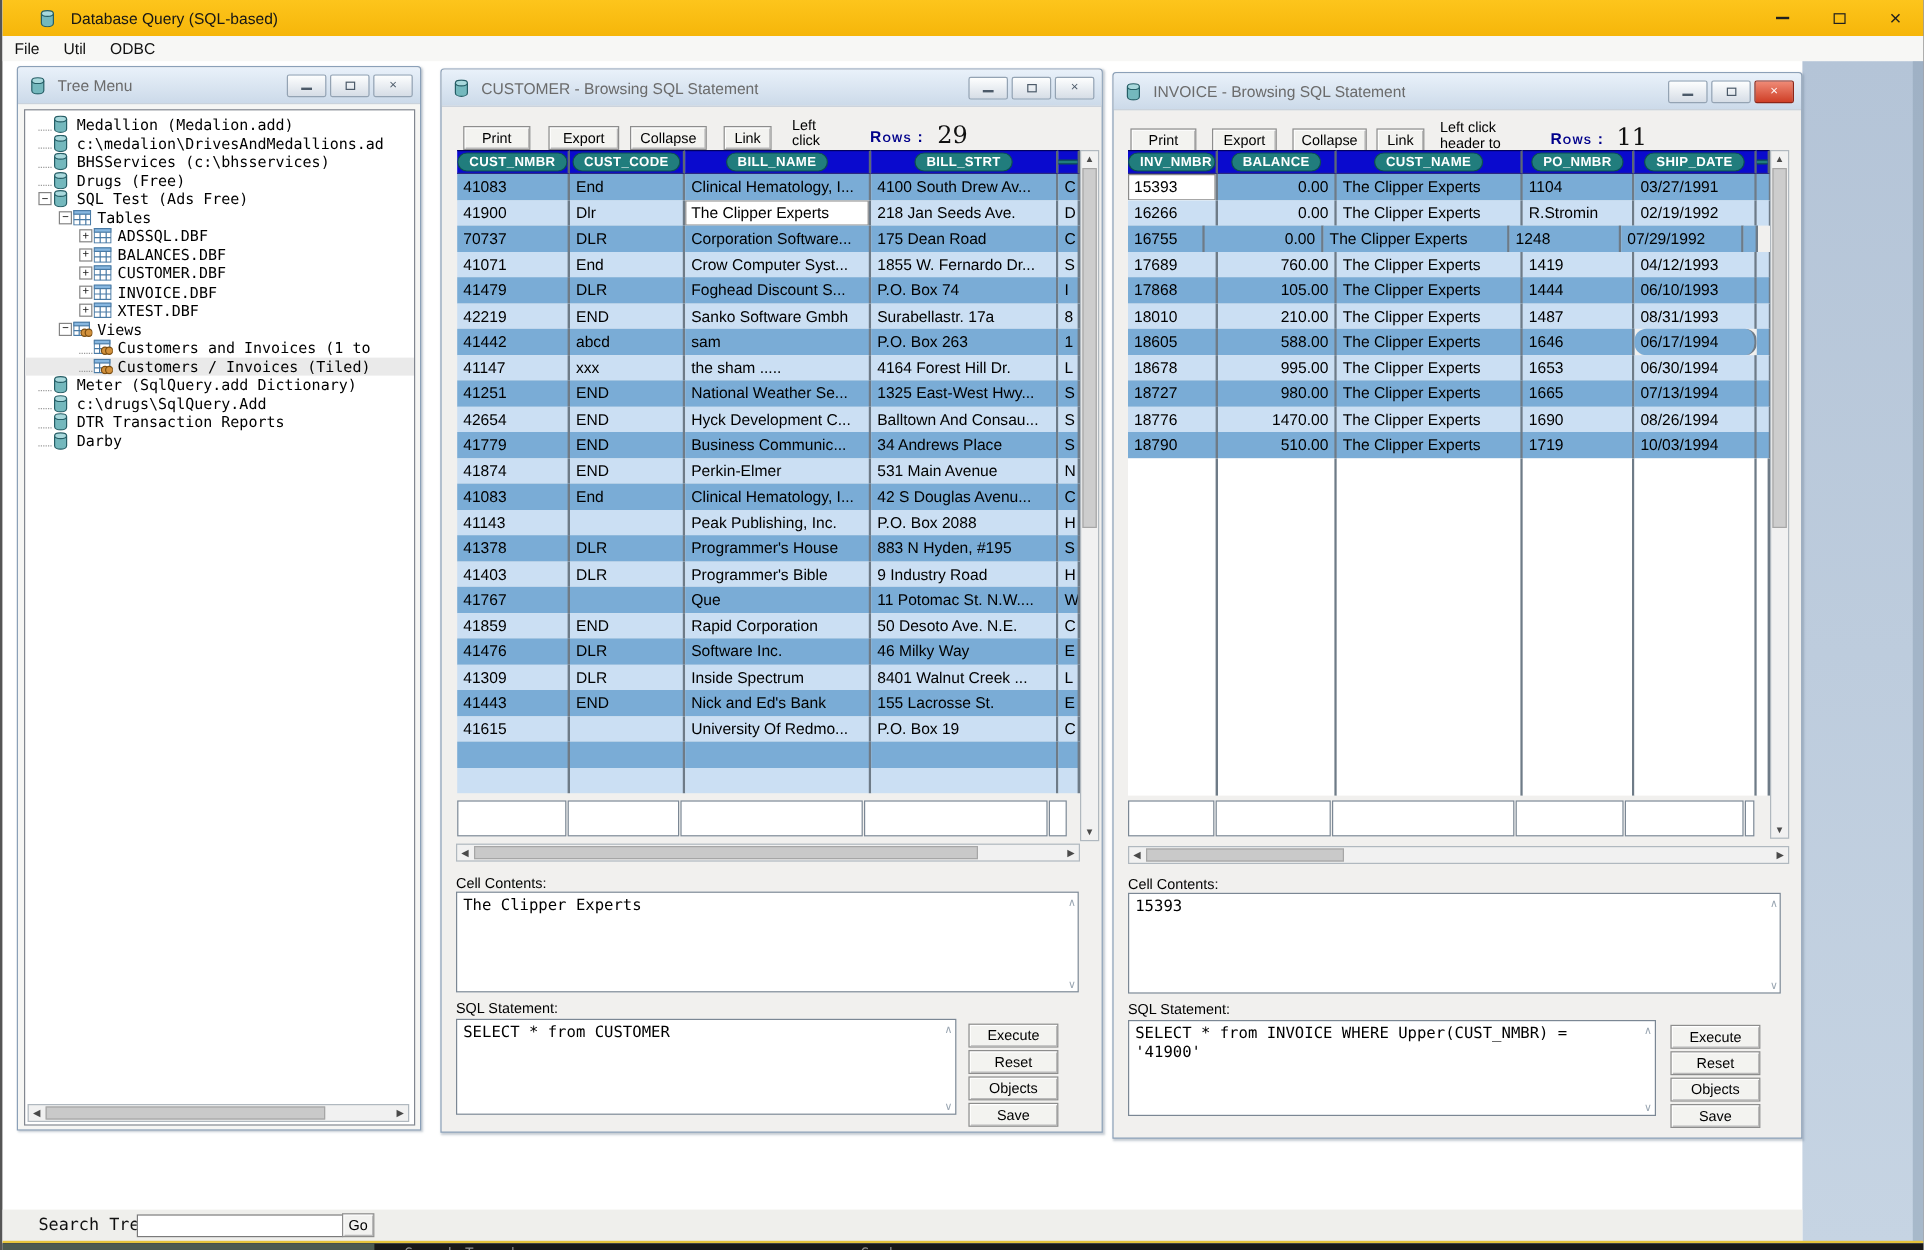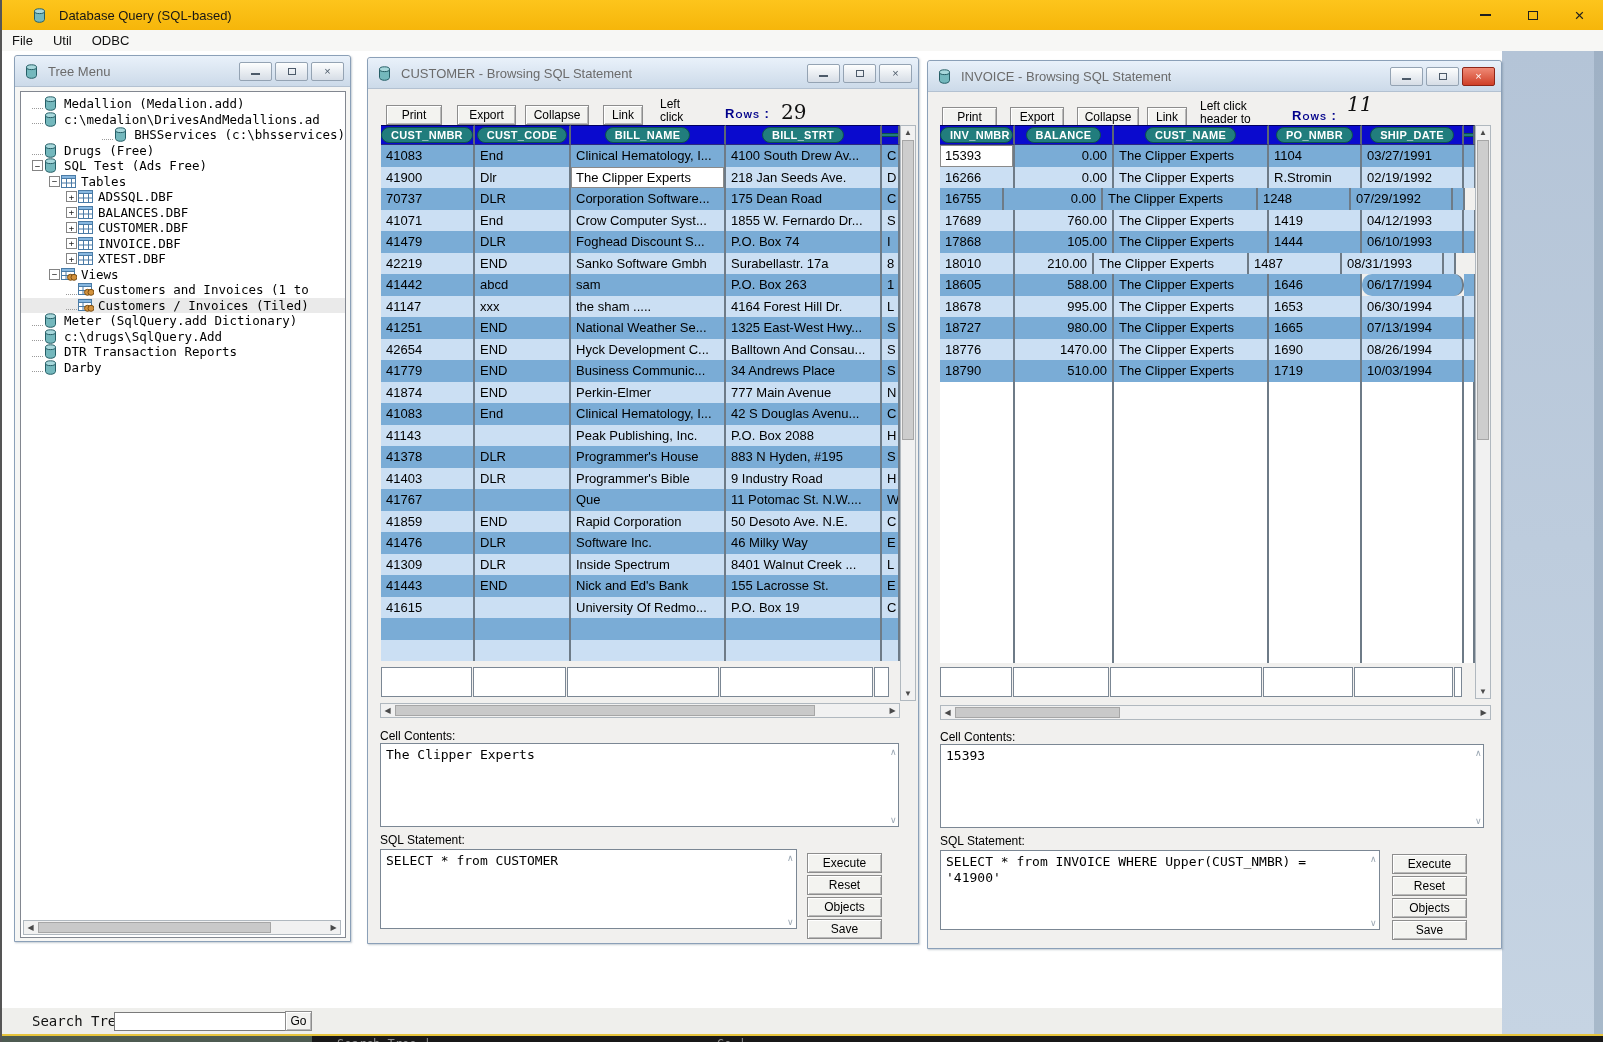--- a/index.html
+++ b/index.html
@@ -173,21 +173,21 @@
                 <span class="stub"></span>
               </span>
               <span class="ticon16">
                 <svg width="13" height="15" viewBox="0 0 13 15">
                   <path d="M1.5 3.2 V11.4 C1.5 13 3.7 14.3 6.5 14.3 C9.3 14.3 11.5 13 11.5 11.4 V3.2" fill="#74b8bd" stroke="#265e66"></path>
                   <ellipse cx="6.5" cy="3.2" rx="5" ry="2.4" fill="#a8d8dc" stroke="#265e66"></ellipse>
                 </svg>
               </span>
               <span class="tlabel">c:\medalion\DrivesAndMedallions.ad</span>
             </div>
-            <div class="tree-row" style="padding-left: 10px; justify-content: flex-end;">
+            <div class="tree-row" style="padding-left: 10px;">
               <span class="tslot">
                 <span class="stub"></span>
               </span>
               <span class="ticon16">
                 <svg width="13" height="15" viewBox="0 0 13 15">
                   <path d="M1.5 3.2 V11.4 C1.5 13 3.7 14.3 6.5 14.3 C9.3 14.3 11.5 13 11.5 11.4 V3.2" fill="#74b8bd" stroke="#265e66"></path>
                   <ellipse cx="6.5" cy="3.2" rx="5" ry="2.4" fill="#a8d8dc" stroke="#265e66"></ellipse>
                 </svg>
               </span>
               <span class="tlabel">BHSServices (c:\bhsservices)</span>
@@ -533,21 +533,21 @@
             <div class="gcell med" style="width: 94px;">41779</div>
             <div class="gcell med" style="width: 96px;">END</div>
             <div class="gcell med" style="width: 155px;">Business Communic...</div>
             <div class="gcell med" style="width: 156px;">34 Andrews Place</div>
             <div class="gcell med" style="width: 18px;">S</div>
           </div>
           <div class="grow">
             <div class="gcell lt" style="width: 94px;">41874</div>
             <div class="gcell lt" style="width: 96px;">END</div>
             <div class="gcell lt" style="width: 155px;">Perkin-Elmer</div>
-            <div class="gcell lt" style="width: 156px;">777 Main Avenue</div>
+            <div class="gcell lt" style="width: 156px;">531 Main Avenue</div>
             <div class="gcell lt" style="width: 18px;">N</div>
           </div>
           <div class="grow">
             <div class="gcell med" style="width: 94px;">41083</div>
             <div class="gcell med" style="width: 96px;">End</div>
             <div class="gcell med" style="width: 155px;">Clinical Hematology, I...</div>
             <div class="gcell med" style="width: 156px;">42 S Douglas Avenu...</div>
             <div class="gcell med" style="width: 18px;">C</div>
           </div>
           <div class="grow">
@@ -683,21 +683,21 @@
       </span>
     </div>
     <div class="wbody">
       <button class="tbtn" style="left:14px;top:15px;width:55px;">Print</button>
       <button class="tbtn" style="left:82px;top:15px;width:54px;">Export</button>
       <button class="tbtn" style="left:149px;top:15px;width:62px;">Collapse</button>
       <button class="tbtn" style="left:219px;top:15px;width:40px;">Link</button>
       <div class="hint" style="left:272px;top:8px;width:95px;">Left click
 header to</div>
       <span class="rows-label" style="left:364px;top:16px;">Rows :</span>
-      <span class="rows-value" style="left:419px;top:0;font-style:italic;">11</span>
+      <span class="rows-value" style="left:419px;top:10px;">11</span>
 
       <div class="ghead" style="left:12px;top:33px;">
           <div class="ghcell" style="width: 75px;">
             <span class="pill">INV_NMBR</span>
           </div>
           <div class="ghcell" style="width: 99px;">
             <span class="pill">BALANCE</span>
           </div>
           <div class="ghcell" style="width: 155px;">
             <span class="pill">CUST_NAME</span>
@@ -748,21 +748,21 @@
           <div class="grow">
             <div class="gcell med" style="width: 75px;">17868</div>
             <div class="gcell med num" style="width: 99px;">105.00</div>
             <div class="gcell med" style="width: 155px;">The Clipper Experts</div>
             <div class="gcell med" style="width: 93px;">1444</div>
             <div class="gcell med" style="width: 102px;">06/10/1993</div>
             <div class="gcell med" style="width: 11px;"></div>
           </div>
           <div class="grow">
             <div class="gcell lt" style="width: 75px;">18010</div>
-            <div class="gcell lt num" style="width: 79px;">210.00</div>
+            <div class="gcell lt num" style="width: 99px;">210.00</div>
             <div class="gcell lt" style="width: 155px;">The Clipper Experts</div>
             <div class="gcell lt" style="width: 93px;">1487</div>
             <div class="gcell lt" style="width: 102px;">08/31/1993</div>
             <div class="gcell lt" style="width: 11px;"></div>
           </div>
           <div class="grow">
             <div class="gcell med" style="width: 75px;">18605</div>
             <div class="gcell med num" style="width: 99px;">588.00</div>
             <div class="gcell med" style="width: 155px;">The Clipper Experts</div>
             <div class="gcell med" style="width: 93px;">1646</div>

